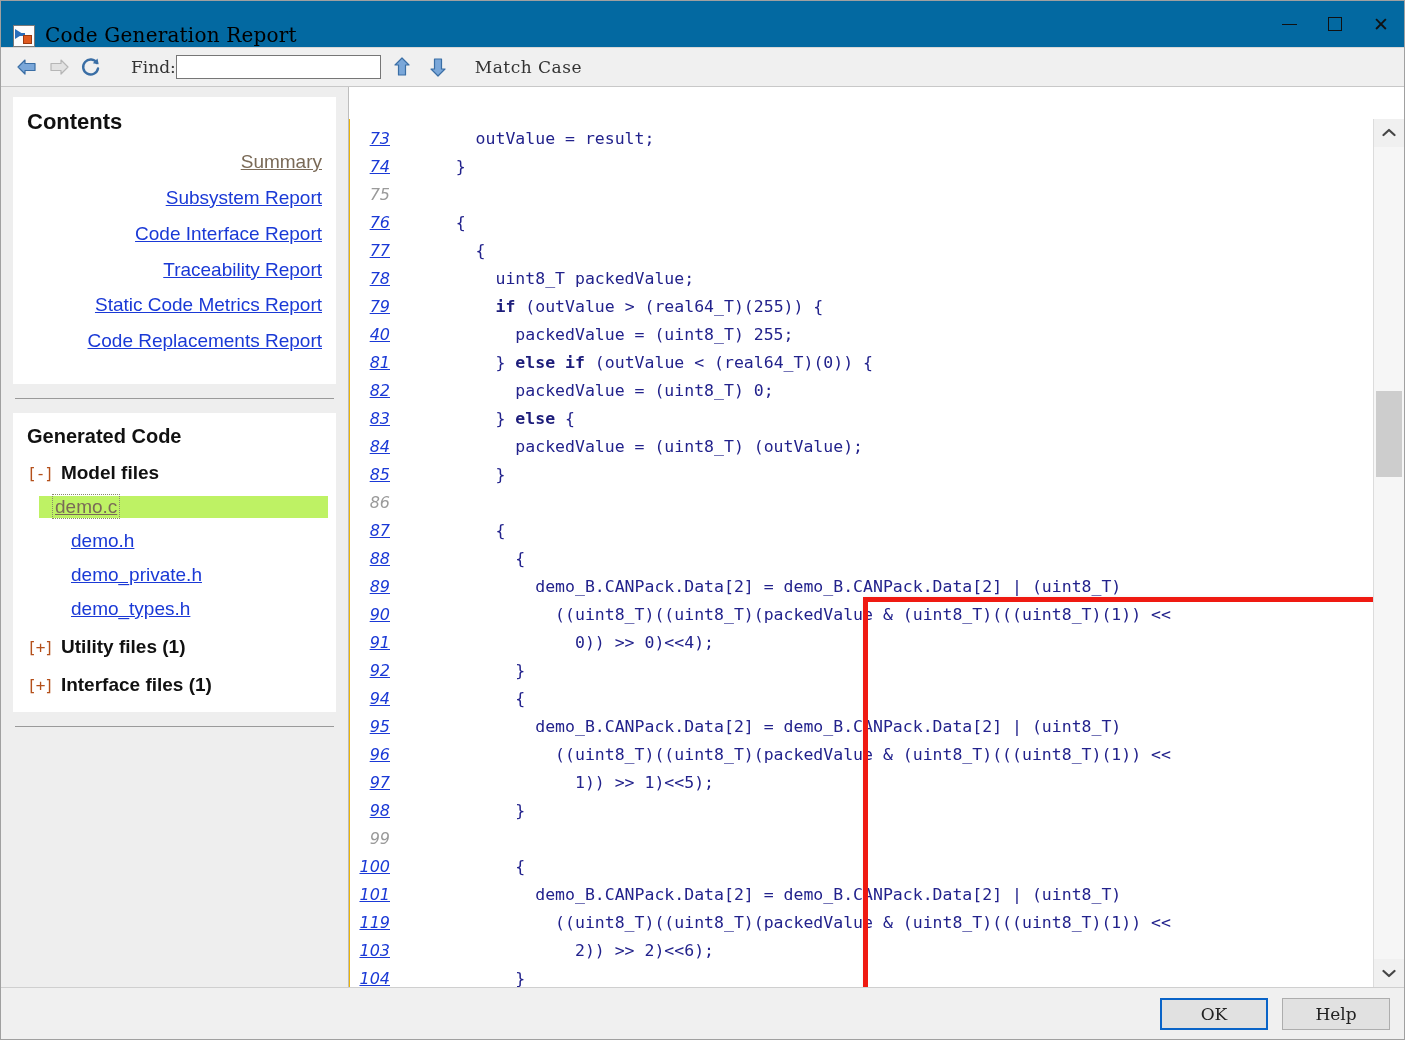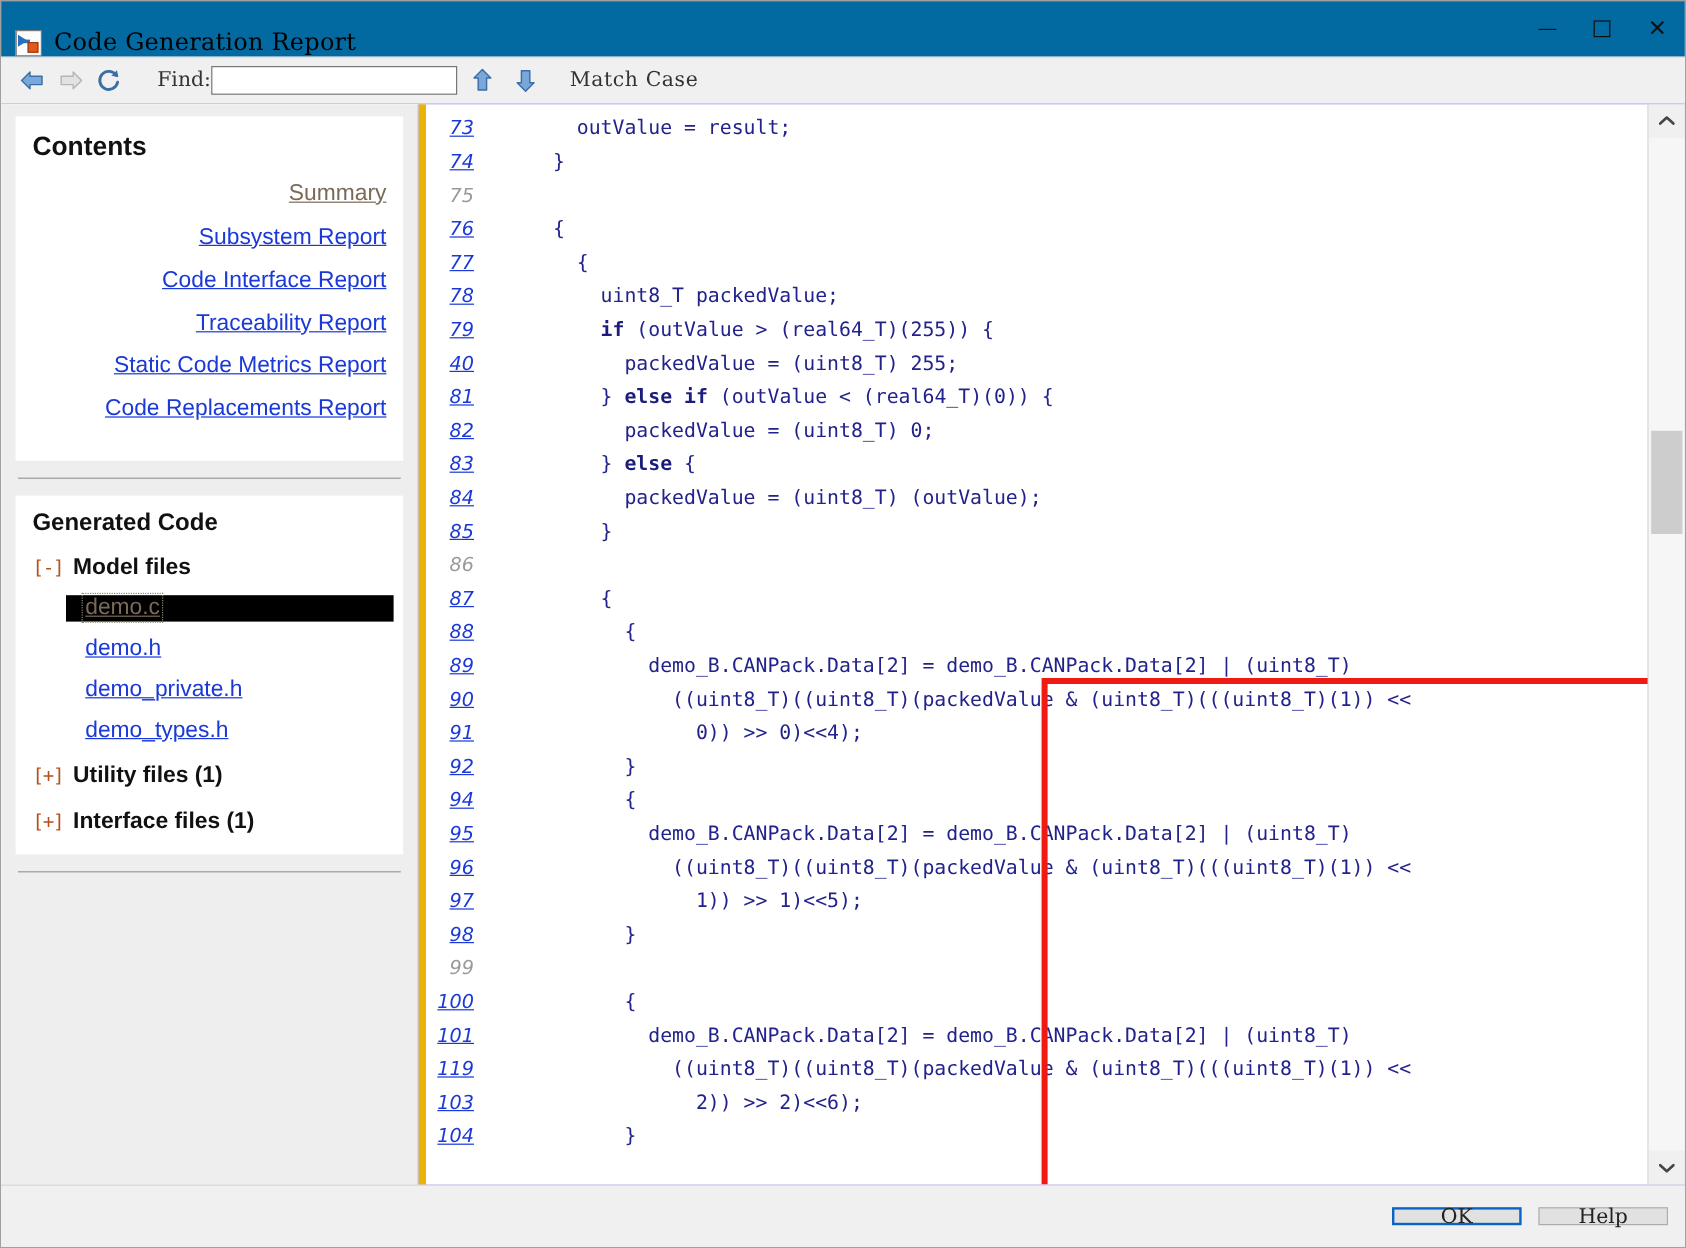--- a/index.html
+++ b/index.html
@@ -121,34 +121,35 @@
     font-size:16px;color:#b4501b;margin-right:8px;cursor:pointer;
     letter-spacing:-1px;
   }
   .tree-group-label{font-size:19px;font-weight:bold;color:#111;}
   .file-row{margin-bottom:12px;padding-left:44px;}
   .file-link{
     font-size:19px;color:#1a39d6;text-decoration:underline;cursor:pointer;
     font-family:"Liberation Sans",sans-serif;
   }
   .file-row.selected{
-    background:#000000;margin-left:28px;padding-left:14px;
+    background:#bef264;margin-left:12px;padding-left:14px;
     margin-right:-6px;
   }
   .file-row.selected .file-link{
     color:#7a6a57;outline:1px dotted #8a8a6a;padding:1px 2px;
   }
 
   
   #content{
     flex:1 1 auto;min-width:0;position:relative;
-    background:#c4b5fd;
-    border-left:6px solid #eab308;
+    background:#fdba74;
+    border-left:1px solid #eab308;
     display:flex;
     overflow:hidden;
+    margin-top:32px;
   }
   #code-scroll{
     flex:1 1 auto;position:relative;overflow:hidden;
     background:#ffffff;
     padding-top:6px;box-sizing:border-box;
   }
   #code-table{
     position:relative;
     font-family:"DejaVu Sans Mono","Liberation Mono",monospace;
     font-size:16.5px;
@@ -198,21 +199,21 @@
   #sb-track{position:absolute;left:0;top:28px;right:0;bottom:28px;background:#f6f6f6;}
 
   
   #footer{
     flex:0 0 52px;height:52px;background:#f0f0f0;
     border-top:1px solid #cfcfcf;
     display:flex;align-items:center;justify-content:flex-end;
     padding-right:14px;box-sizing:border-box;gap:14px;
   }
   .dlg-btn{
-    width:108px;height:15px;background:#e1e1e1;
+    width:108px;height:32px;background:#e1e1e1;
     border:1px solid #adadad;
     font-family:"DejaVu Serif","Liberation Serif",serif;
     font-size:17px;color:#222;
     display:flex;align-items:center;justify-content:center;
     cursor:pointer;box-sizing:border-box;
   }
   .dlg-btn.focus{border:2px solid #0a64c8;}
 </style>
 </head>
 <body>

